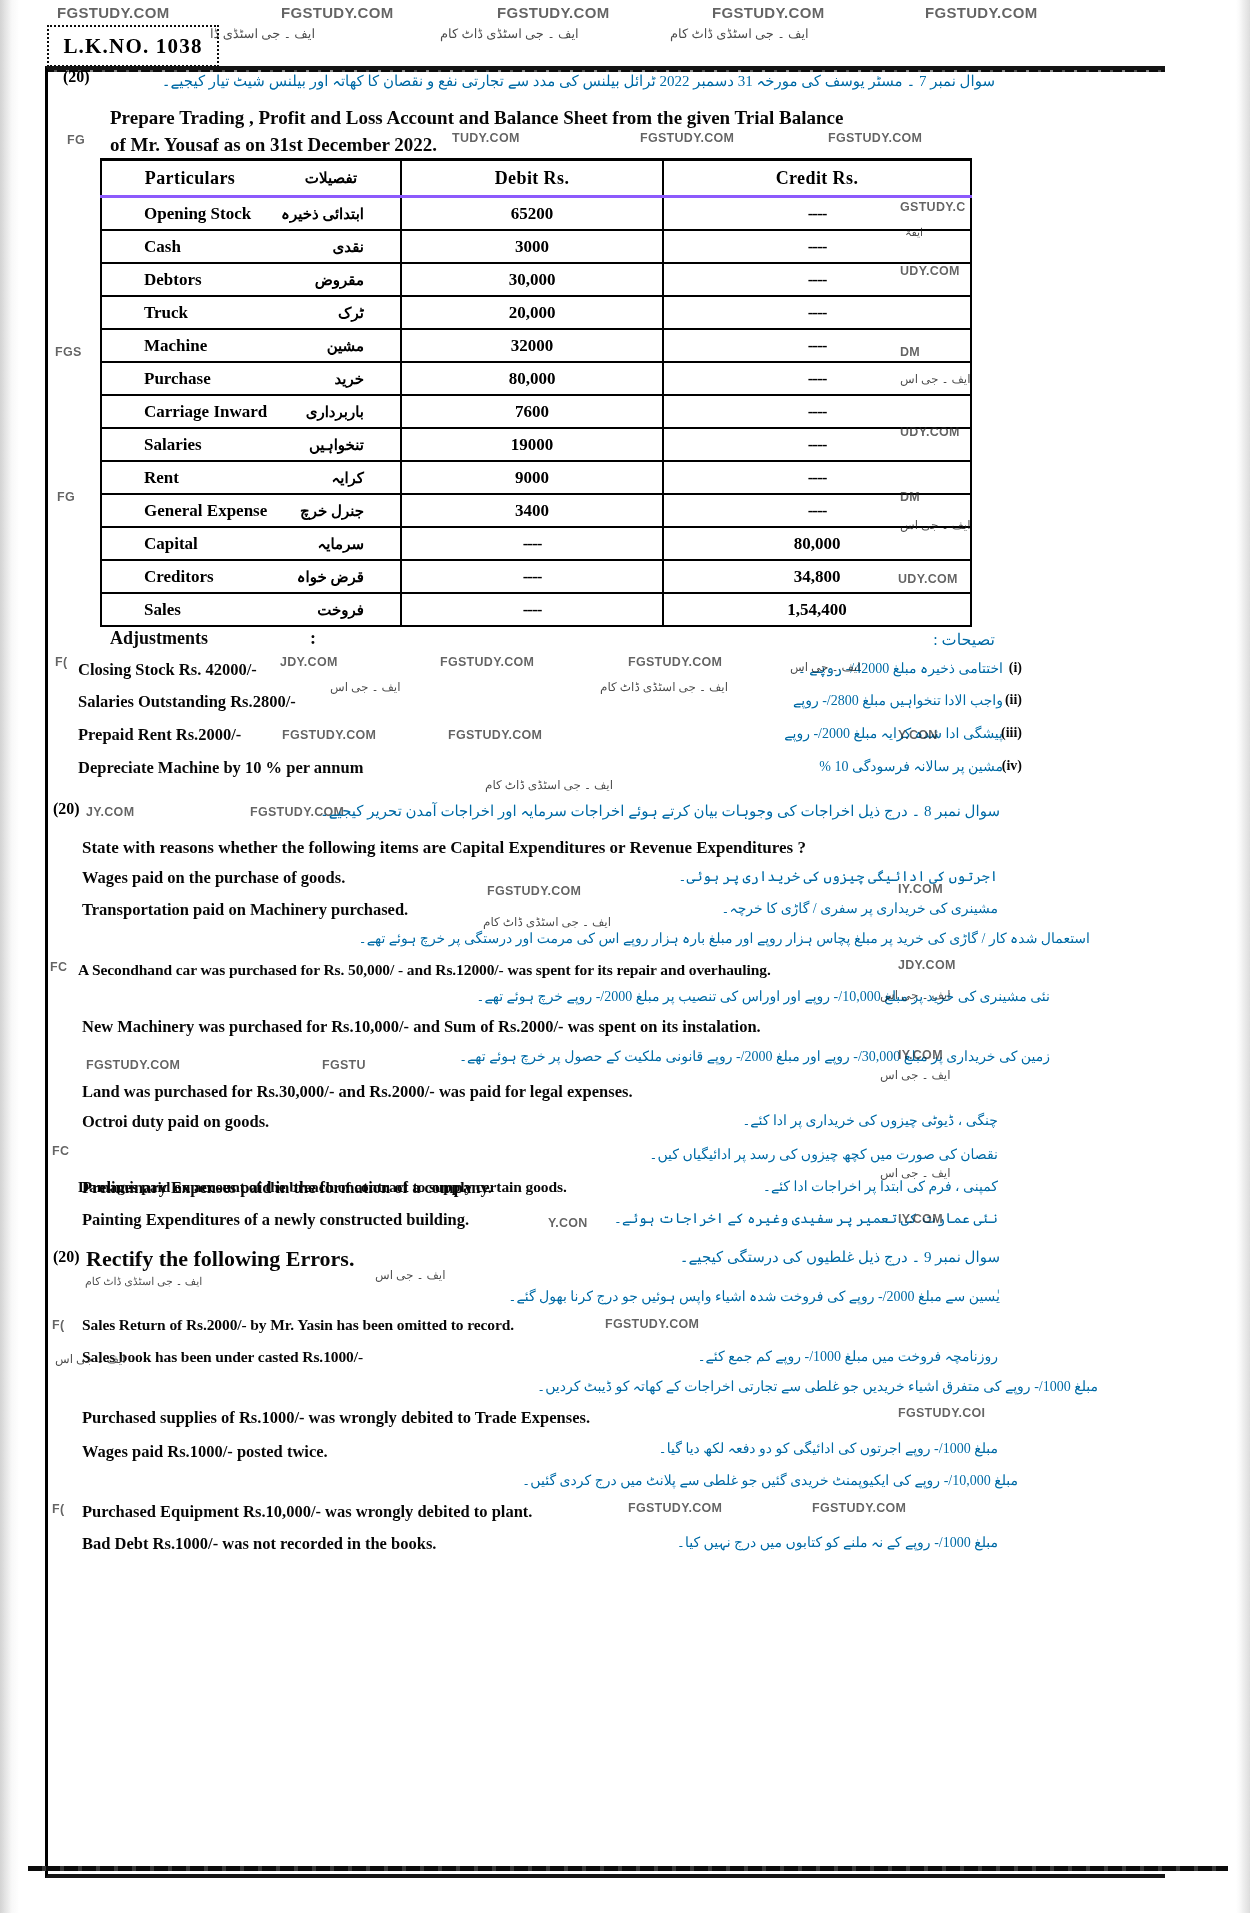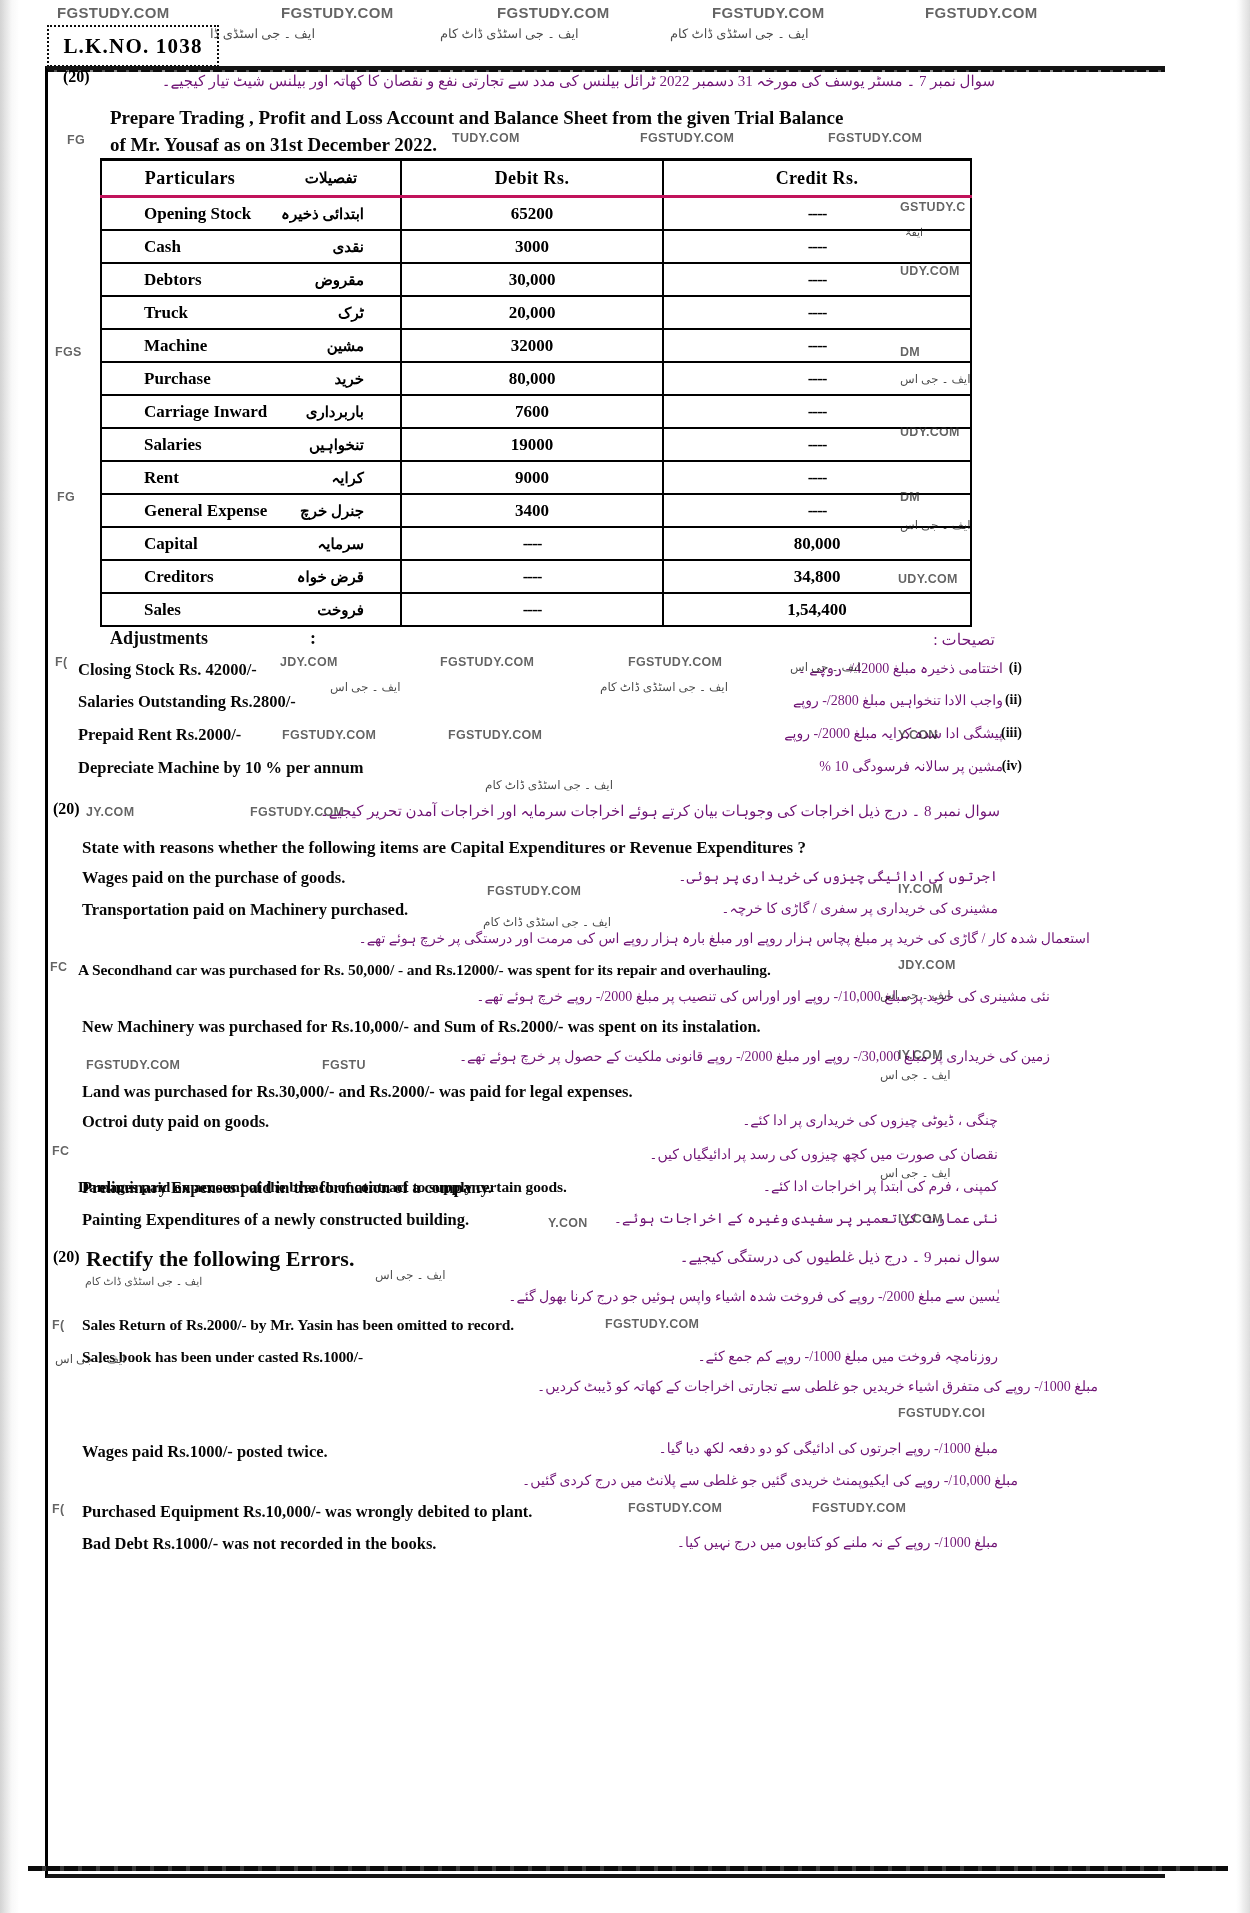--- a/index.html
+++ b/index.html
@@ -109,21 +109,21 @@
   .en.thin { font-weight: 600; font-size: 16.5px; }
   .en.cond { font-size: 15.5px; font-weight: 700; letter-spacing: -.1px; }
 
   .ur {
     position: absolute;
     direction: rtl;
     text-align: right;
     font-family: "Liberation Serif", serif;
     font-size: 16px;
     white-space: nowrap;
-    color: #701a75;
+    color: #0369a1;
   }
   .ur.sm { font-size: 14px; }
 
   
   .tb {
     position: absolute;
     left: 100px; top: 158px;
     width: 870px;
     border-collapse: collapse;
     table-layout: fixed;
@@ -159,21 +159,21 @@
     display: flex;
     align-items: center;
     justify-content: space-around;
   }
   .hcell .h-ur { direction: rtl; font-size: 15px; font-weight: 700; }
   .num { text-align: center; font-size: 17.5px; }
   .dash { text-align: center; letter-spacing: -1px; font-weight: 900; }
   .total-row td { border-top: 3px solid #000; border-bottom: 3px solid #000; }
   .total-row .num { font-size: 19px; letter-spacing: .5px; }
 
-  .hdr-row th { border-bottom: 3px solid #be185d; }
+  .hdr-row th { border-bottom: 3px solid #8b5cf6; }
 
   .tb-outer-top { border-top: 3px solid #000 !important; }
 </style>
 </head>
 <body>
 
 <div id="page">
 
   <div class="edge-left"></div>
   <div class="edge-right"></div>
@@ -463,20 +463,21 @@
   <div class="ur sm" style="right:250px; top:1288px;">یٰسین سے مبلغ 2000/- روپے کی فروخت شدہ اشیاء واپس ہوئیں جو درج کرنا بھول گئے۔</div>
   <div class="en cond" style="left:82px; top:1316px;">Sales Return of Rs.2000/- by Mr. Yasin has been omitted to record.</div>
   <div class="wm wm-sm" style="left:52px; top:1318px;">F(</div>
   <div class="wm wm-sm" style="left:605px; top:1317px;">FGSTUDY.COM</div>
 
   <div class="en cond" style="left:82px; top:1348px;">Sales book has been under casted Rs.1000/-</div>
   <div class="ur sm" style="right:252px; top:1348px;">روزنامچہ فروخت میں مبلغ 1000/- روپے کم جمع کئے۔</div>
   <div class="wm-ur" style="left:55px; top:1352px; font-size:12px;">ایف ۔ جی اس</div>
 
   <div class="ur sm" style="right:152px; top:1378px;">مبلغ 1000/- روپے کی متفرق اشیاء خریدیں جو غلطی سے تجارتی اخراجات کے کھاتہ کو ڈیبٹ کردیں۔</div>
+  <div class="en thin" style="left:82px; top:1408px;">Purchased supplies of Rs.1000/- was wrongly debited to  Trade Expenses.</div>
   <div class="wm wm-sm" style="left:898px; top:1406px;">FGSTUDY.COI</div>
 
   <div class="en thin" style="left:82px; top:1442px;">Wages paid Rs.1000/- posted twice.</div>
   <div class="ur sm" style="right:252px; top:1440px;">مبلغ 1000/- روپے اجرتوں کی ادائیگی کو دو دفعہ لکھ دیا گیا۔</div>
 
   <div class="ur sm" style="right:232px; top:1472px;">مبلغ 10,000/- روپے کی ایکیوپمنٹ خریدی گئیں جو غلطی سے پلانٹ میں درج کردی گئیں۔</div>
   <div class="en thin" style="left:82px; top:1502px;">Purchased Equipment Rs.10,000/-  was wrongly debited to plant.</div>
   <div class="wm wm-sm" style="left:52px; top:1502px;">F(</div>
   <div class="wm wm-sm" style="left:628px; top:1501px;">FGSTUDY.COM</div>
   <div class="wm wm-sm" style="left:812px; top:1501px;">FGSTUDY.COM</div>

